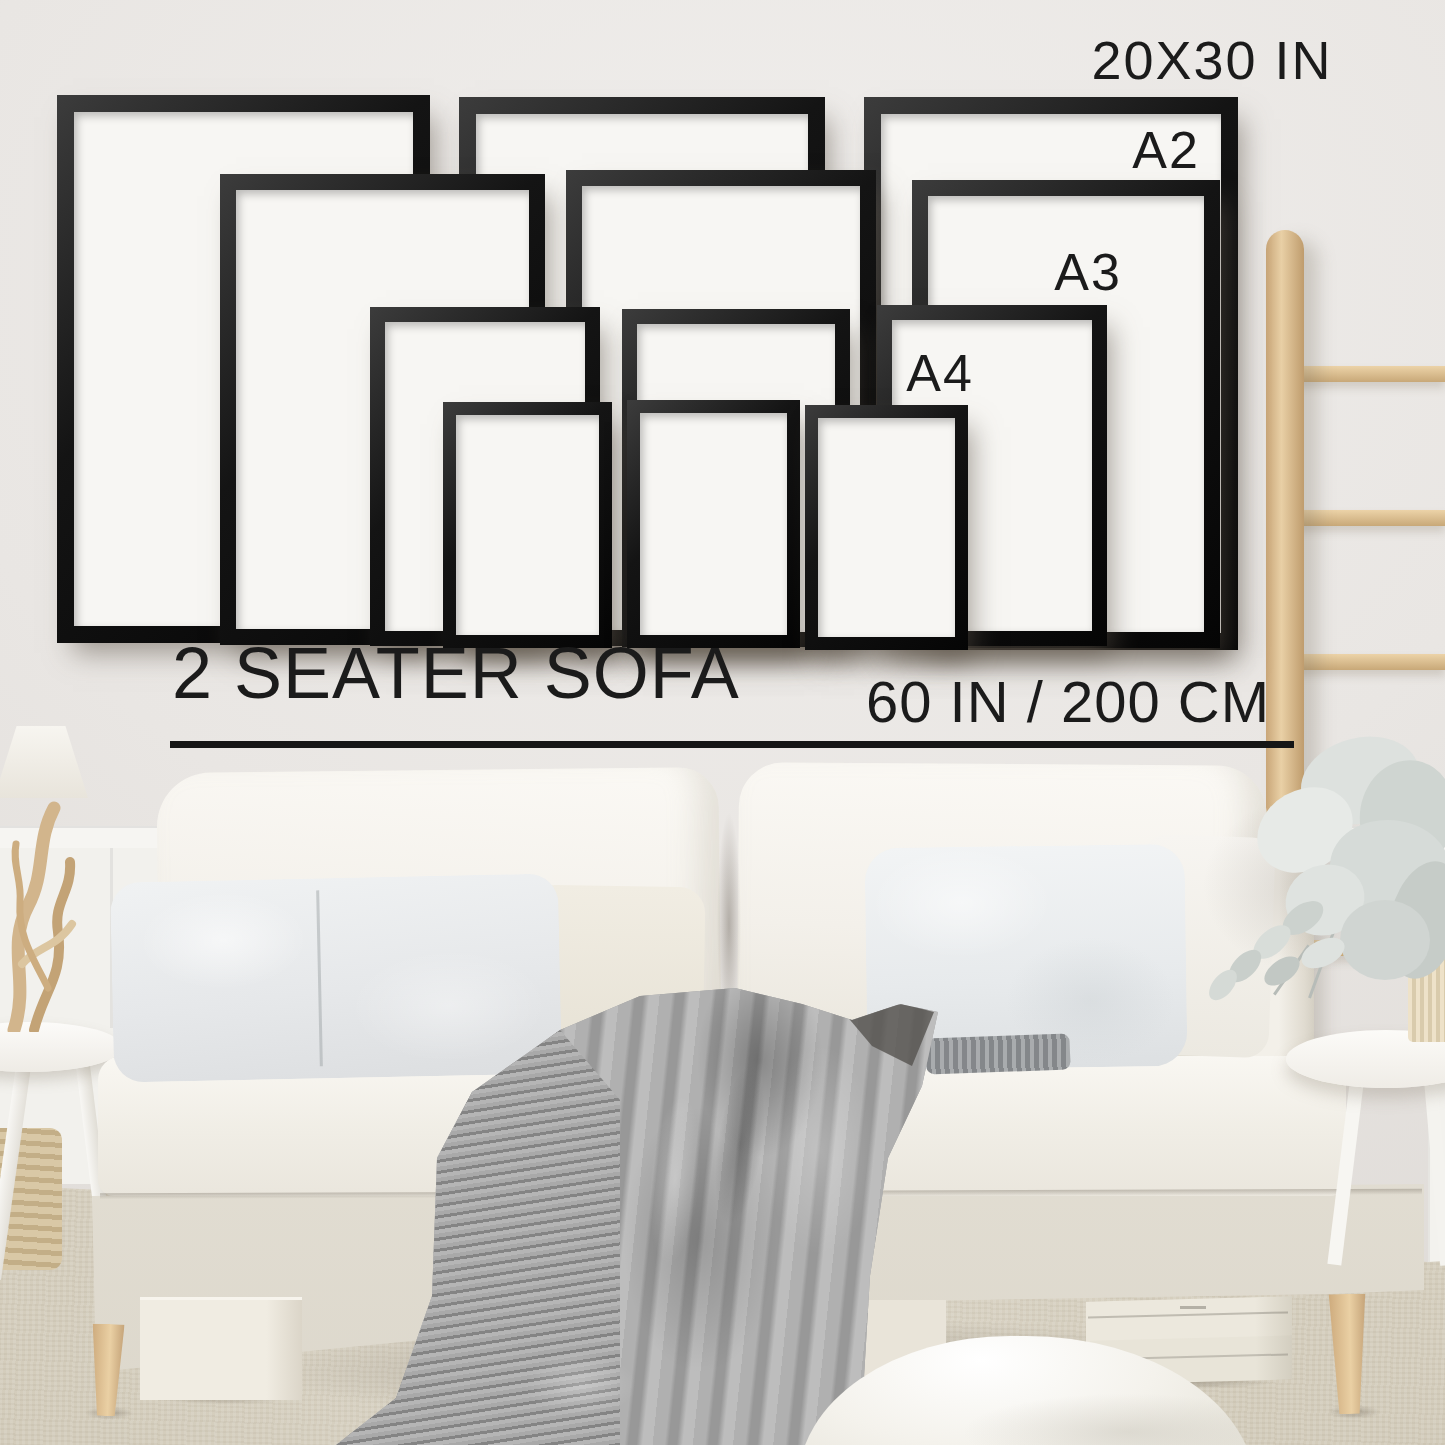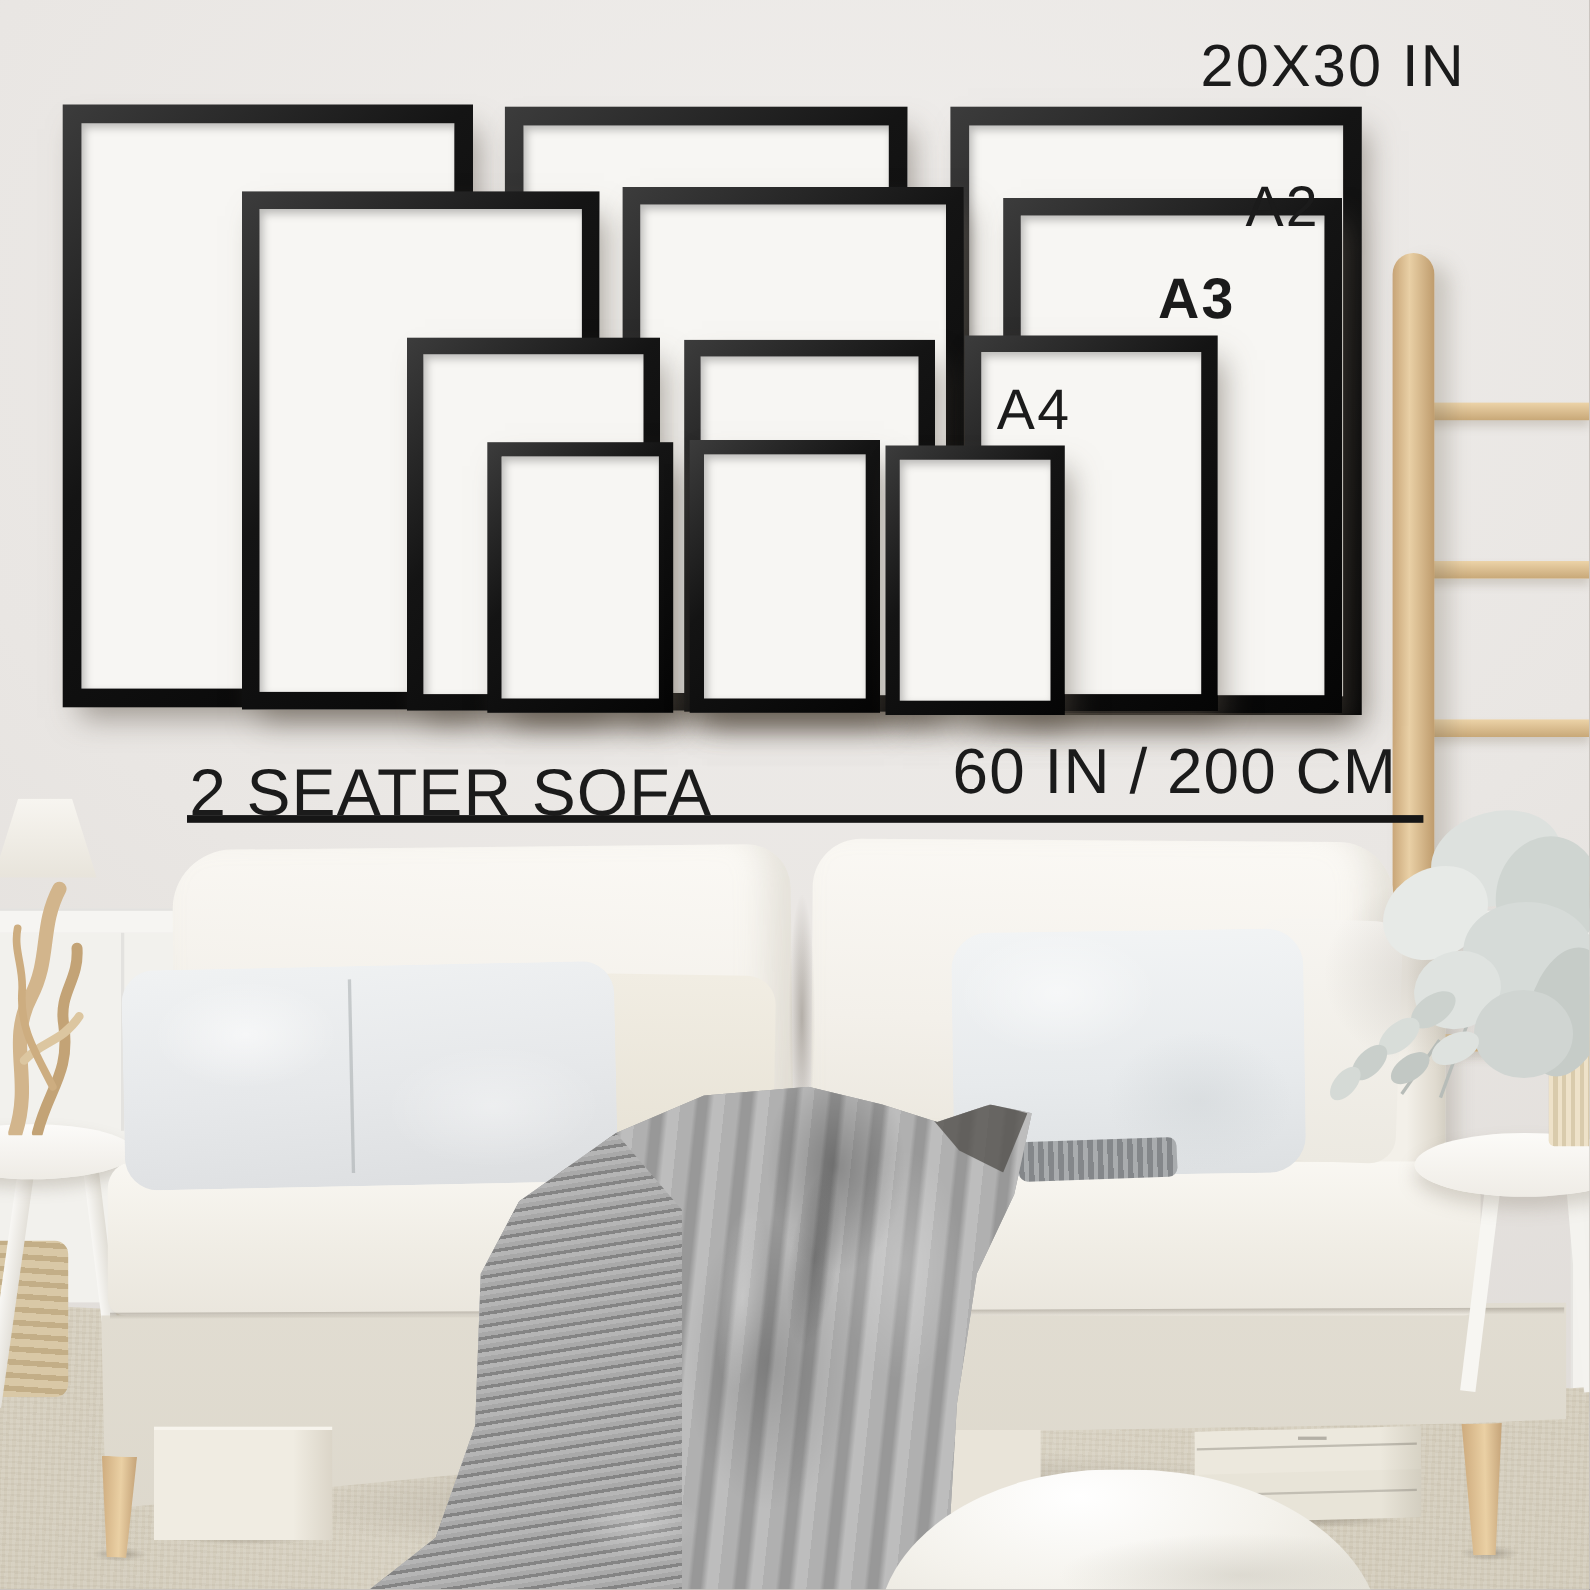--- a/index.html
+++ b/index.html
@@ -57,25 +57,25 @@
 
   <div class="frame" style="left:370px;top:307px;width:230px;height:339px;--b:15px;"></div>
   <div class="frame" style="left:622px;top:309px;width:228px;height:338px;--b:15px;"></div>
   <div class="frame" style="left:877px;top:305px;width:230px;height:341px;--b:15px;"></div>
 
   <div class="frame" style="left:443px;top:402px;width:169px;height:246px;--b:13px;"></div>
   <div class="frame" style="left:627px;top:400px;width:173px;height:248px;--b:13px;"></div>
   <div class="frame" style="left:805px;top:405px;width:163px;height:245px;--b:13px;"></div>
 
   <div class="lbl" style="left:1212px;top:60px;font-size:54px;">20X30 IN</div>
-  <div class="lbl" style="left:1166px;top:150px;font-size:52px;margin-top:38px;">A2</div>
-  <div class="lbl" style="left:1088px;top:272px;font-size:52px;font-weight:bold;">A3</div>
+  <div class="lbl" style="left:1166px;top:150px;font-size:52px;">A2</div>
+  <div class="lbl" style="left:1088px;top:272px;font-size:52px;">A3</div>
   <div class="lbl" style="left:940px;top:373px;font-size:52px;">A4</div>
 
-  <div class="lbl" style="left:172px;top:721px;transform:translate(0,-50%);font-size:60px;letter-spacing:1px;">2 SEATER SOFA</div>
+  <div class="lbl" style="left:172px;top:673px;transform:translate(0,-50%);font-size:72px;letter-spacing:1px;">2 SEATER SOFA</div>
   <div class="lbl" style="left:1068px;top:702px;font-size:58px;letter-spacing:1px;">60 IN / 200 CM</div>
   <div class="abs rule" style="left:170px;top:741px;width:1124px;height:7px;"></div>
 
   <div class="abs" style="inset:0;
        clip-path:polygon(0 1185px,140px 1192px,1428px 1262px,1445px 1261px,1445px 1445px,0 1445px);
        background:
         radial-gradient(60% 30% at 45% 92%, rgba(255,255,255,.16), transparent 70%),
         repeating-linear-gradient(92deg, rgba(255,255,255,.10) 0 3px, rgba(0,0,0,0) 3px 6px),
         repeating-linear-gradient(2deg, rgba(125,112,90,.07) 0 2px, rgba(0,0,0,0) 2px 5px),
         linear-gradient(180deg,#d6cfbf,#dbd4c5 40%,#d3ccbb);"></div>

